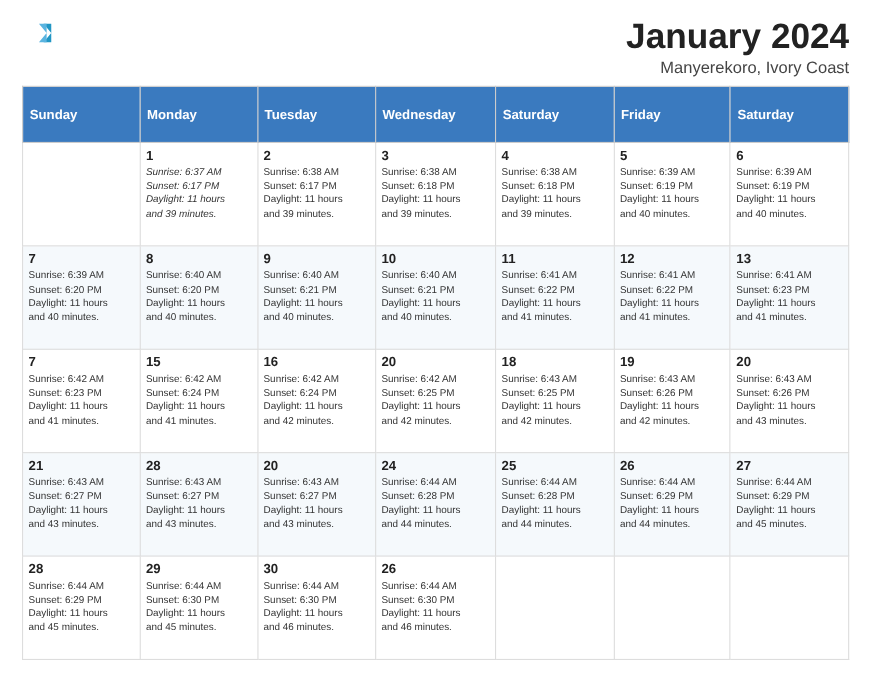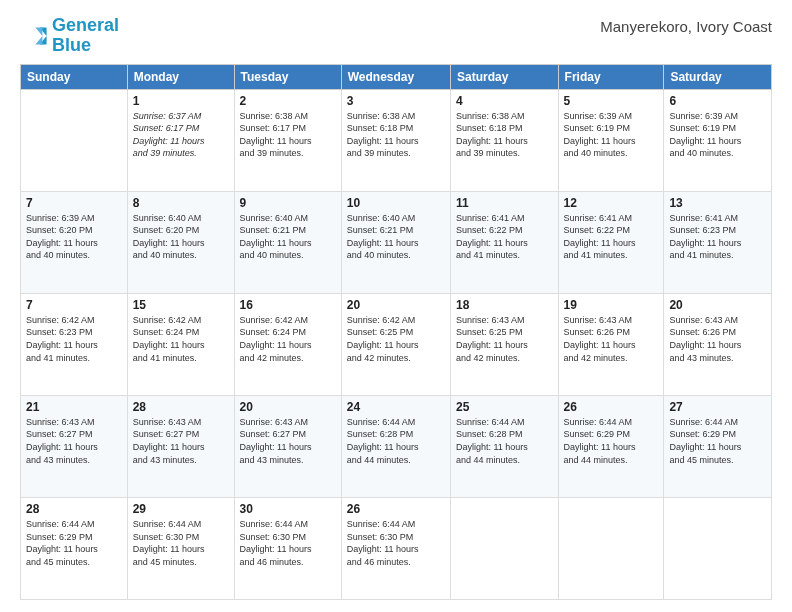--- a/index.html
+++ b/index.html
@@ -58,21 +58,21 @@
     .calendar-table {
       width: 100%;
       border-collapse: collapse;
       flex: 1;
     }
     .calendar-table th {
       background-color: #3a7abf;
       color: #fff;
       font-size: 12px;
       font-weight: bold;
-      padding: 5px 6px;
+      padding: 18px 6px;
       text-align: left;
       border: 1px solid #ccc;
     }
     .calendar-table td {
       border: 1px solid #ddd;
       vertical-align: top;
       padding: 4px 5px;
       font-size: 9.5px;
       color: #333;
       width: 113px;
@@ -106,26 +106,23 @@
 </head>
 <body>
 
 <div class="page">
   <div class="header">
     <div class="logo">
       <svg class="logo-icon" viewBox="0 0 40 40">
         <polygon points="28,8 38,20 28,32 38,32 38,8" fill="#2196c4"></polygon>
         <polygon points="22,8 32,20 22,32 32,32 32,8" fill="#5ab4e0"></polygon>
       </svg>
-      <div class="logo-text">
-        <div><span>General</span></div>
-        <div><span style="color:#2196c4">Blue</span></div>
-      </div>
     </div>
     <div class="title-block">
+      <div class="month-title">January 2024</div>
       <div class="subtitle">Manyerekoro, Ivory Coast</div>
     </div>
   </div>
 
   <table class="calendar-table">
     <thead>
       <tr>
         <th>Sunday</th>
         <th>Monday</th>
         <th>Tuesday</th>

